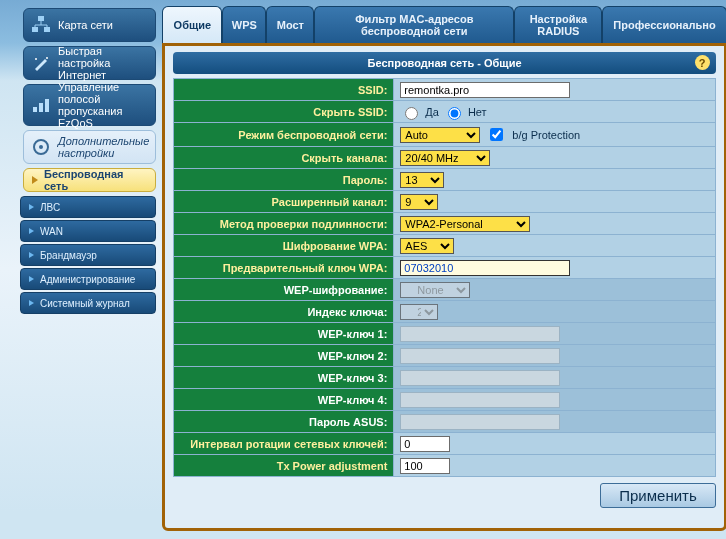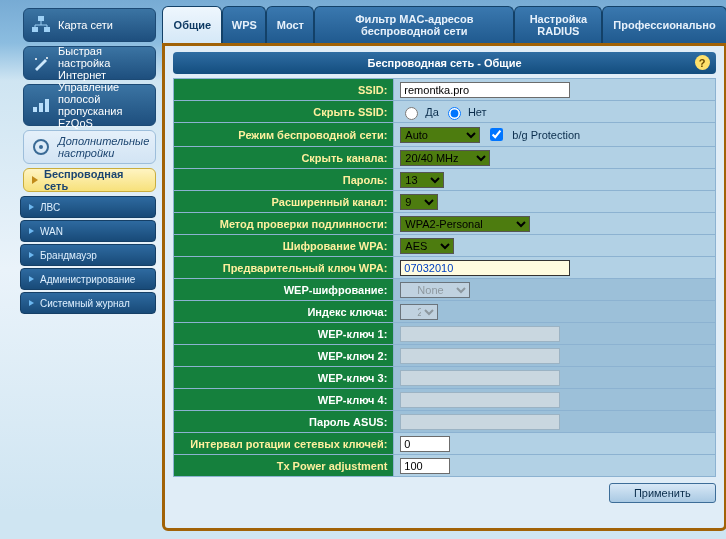--- a/index.html
+++ b/index.html
@@ -177,35 +177,35 @@
     border: 1px solid #333;
   }
   input[type=text][disabled] {
     background: #c9d7e0;
     border: 1px solid #9bb3c4;
     width: 160px;
   }
   select {
     font-size: 11px;
     border: 1px solid #555;
-    background: #4d7c0f;
+    background: #fde047;
   }
   select[disabled] { background: #d0dbe3; color: #888; padding-left: 12px; }
   .radio-row { display: flex; align-items: center; gap: 4px; color: #0a2d4c; }
   .chk-row { display: flex; align-items: center; gap: 6px; }
   .apply-row {
     text-align: right;
     padding-top: 6px;
   }
   .apply-btn {
     background: linear-gradient(180deg, #d8e8f6, #a9c9e3);
     border: 1px solid #3d6d98;
     border-radius: 3px;
-    padding: 3px 24px;
-    font-size: 11px;
+    padding: 3px 18px;
+    font-size: 15px;
     color: #0a2d4c;
     cursor: pointer;
   }
 </style>
 </head>
 <body>
 
 <div class="sidebar">
   <div class="side-item dark">
     <span class="ico">

